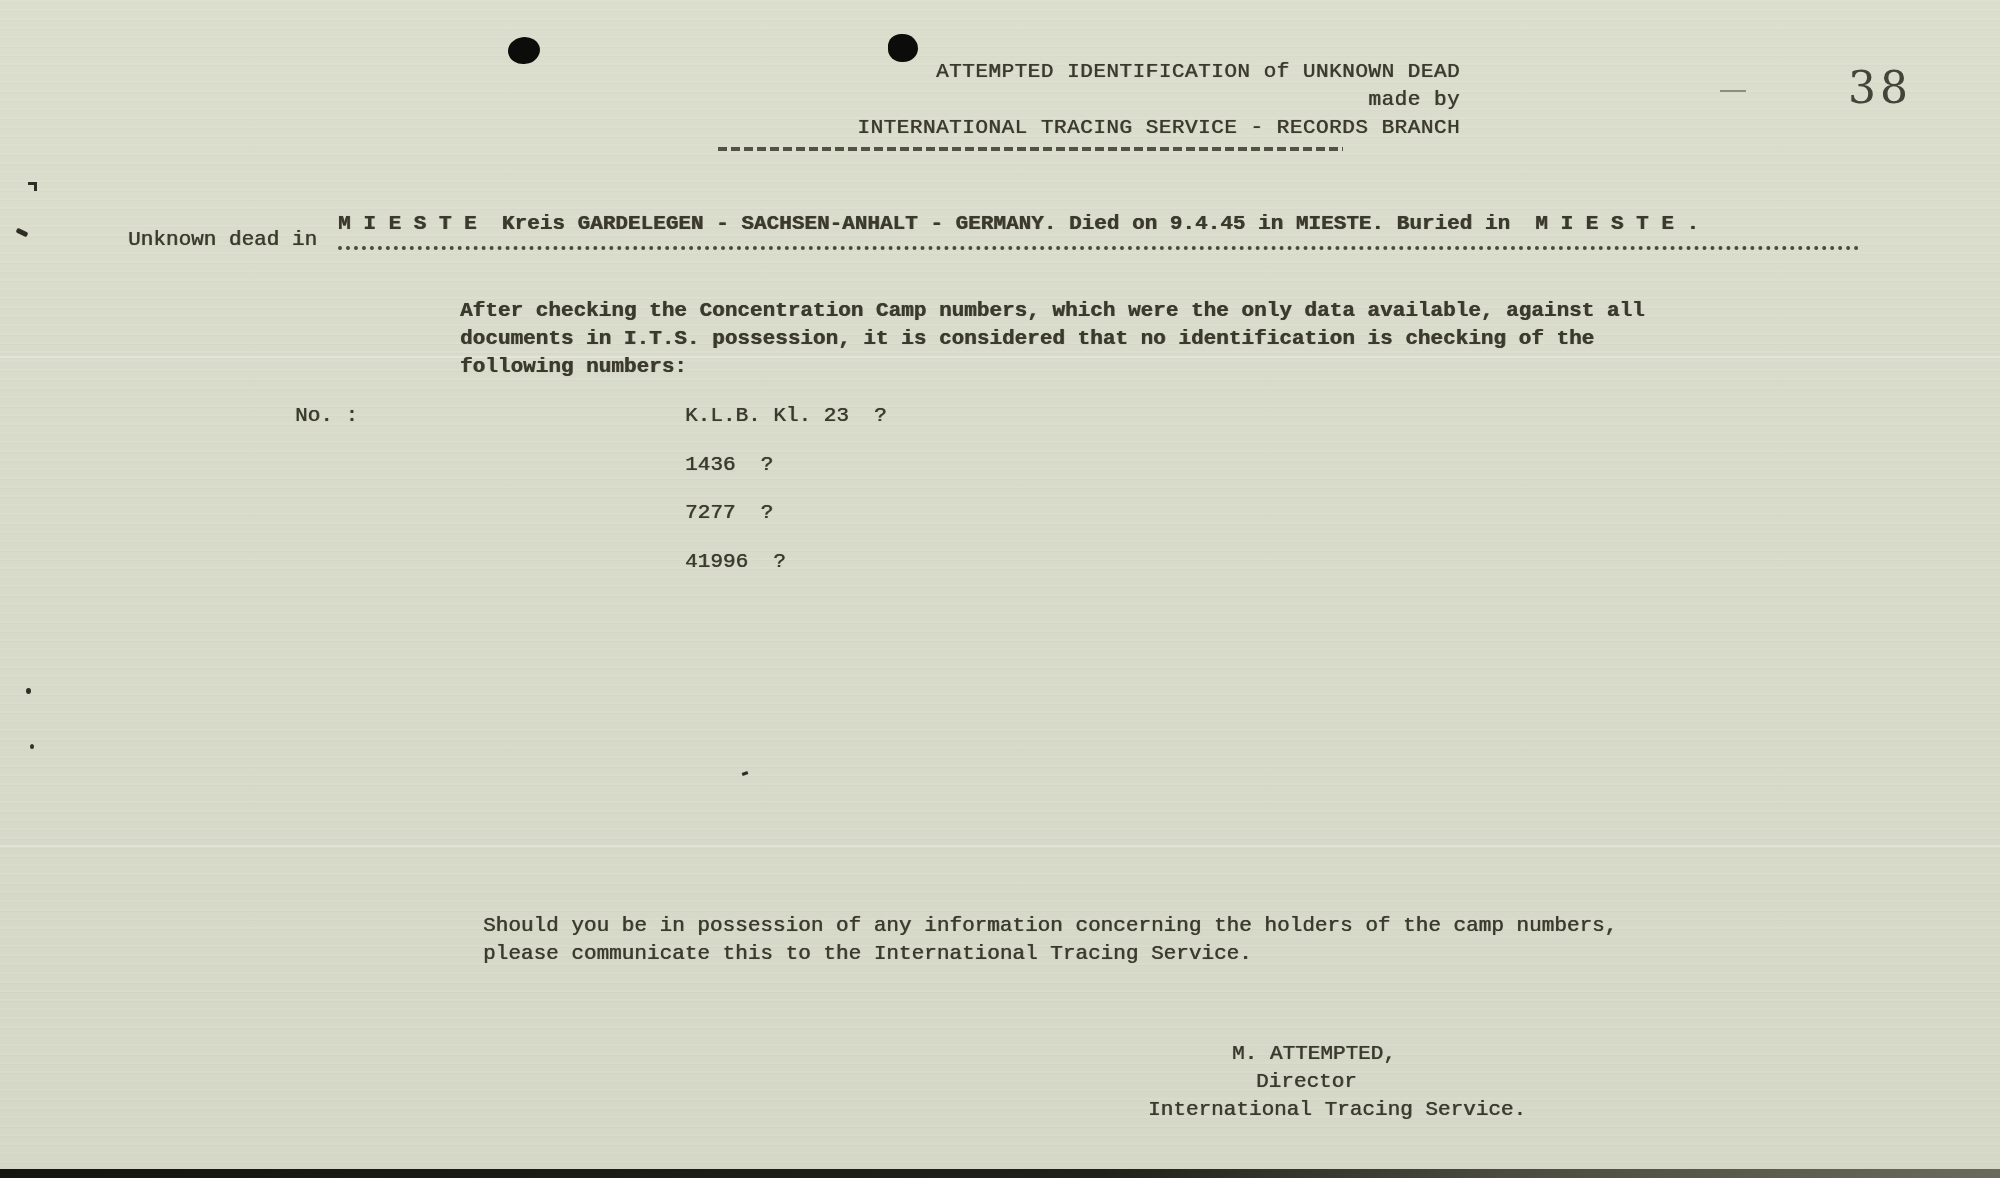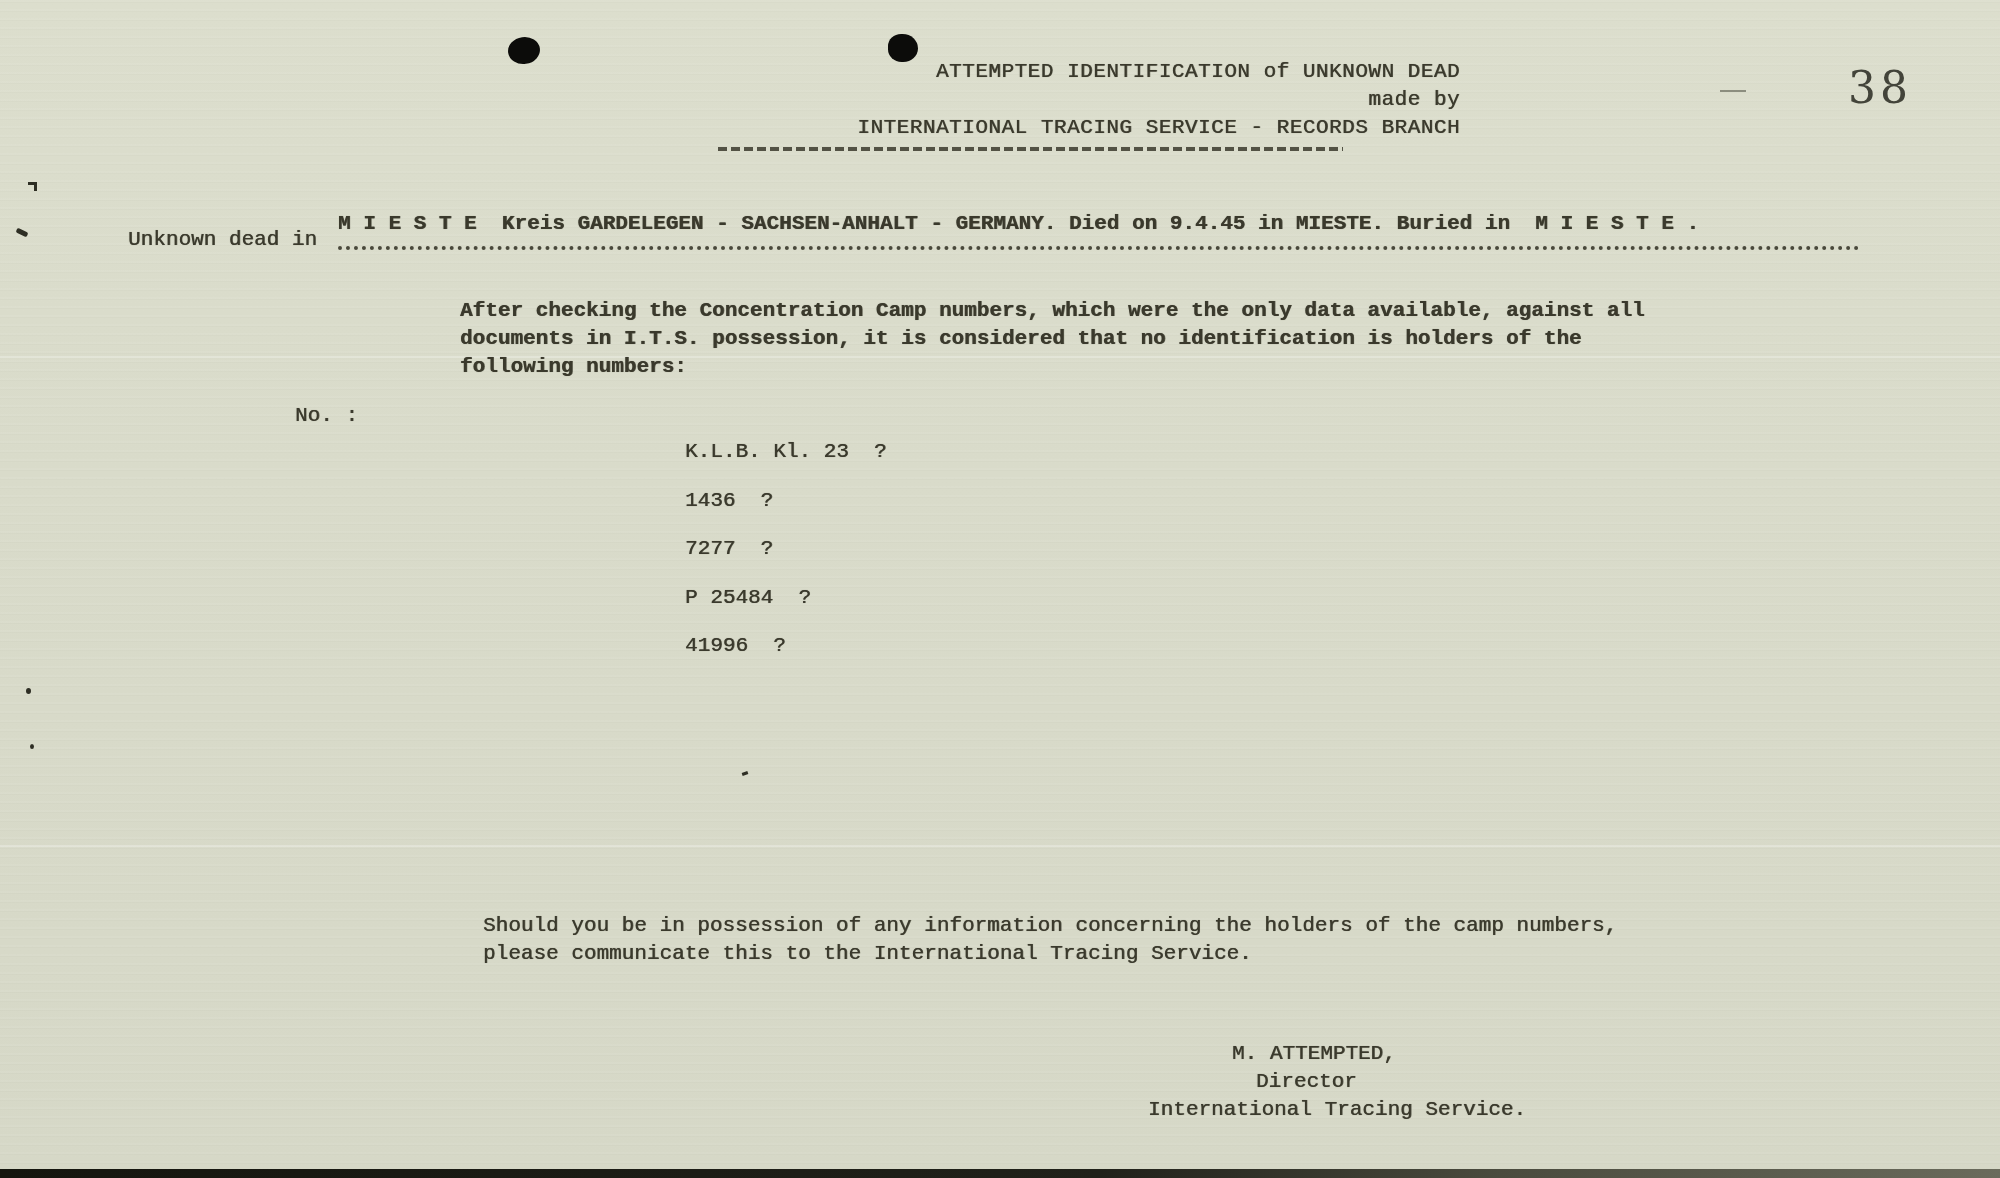--- a/index.html
+++ b/index.html
@@ -69,21 +69,21 @@
     width: 1522px;
     height: 18px;
     border-bottom: 4px dotted #3a392c;
     opacity: 0.9;
   }
 
   
   .intro { position: absolute; top: 297px; left: 460px; font-weight: bold; }
   .no-label { position: absolute; top: 402px; left: 295px; }
 
-  .numbers-left  { position: absolute; top: 402px; left: 685px; margin-top: 36px; }
+  .numbers-left  { position: absolute; top: 402px; left: 685px; }
   .numbers-right { position: absolute; top: 402px; left: 1140px; }
   .num-row { height: 48.5px; }
 
   .closing { position: absolute; top: 912px; left: 435px; margin-left: 48px; }
 
   
   .sig-name { position: absolute; top: 1040px; left: 1232px; }
   .sig-title { position: absolute; top: 1068px; left: 1256px; }
   .sig-org { position: absolute; top: 1096px; left: 1148px; }
 
@@ -147,31 +147,30 @@
     <div class="typed hline">INTERNATIONAL TRACING SERVICE - RECORDS BRANCH</div>
     <div class="dashed-rule"></div>
   </div>
 
   <div class="typed location-label">Unknown dead in</div>
   <div class="typed location-value">M I E S T E  Kreis GARDELEGEN - SACHSEN-ANHALT - GERMANY. Died on 9.4.45 in MIESTE. Buried in  M I E S T E .</div>
   <div class="dotted-rule"></div>
 
   <div class="intro">
     <div class="typed">After checking the Concentration Camp numbers, which were the only data available, against all</div>
-    <div class="typed">documents in I.T.S. possession, it is considered that no identification is holders of the</div>
+    <div class="typed">documents in I.T.S. possession, it is considered that no identification is checking of the</div>
     <div class="typed">following numbers:</div>
   </div>
 
   <div class="typed no-label">No. :</div>
 
   <div class="numbers-left">
     <div class="typed num-row">K.L.B. Kl. 23  ?</div>
     <div class="typed num-row">1436  ?</div>
     <div class="typed num-row">7277  ?</div>
-    <div class="typed num-row">P 25484  ?</div>
     <div class="typed num-row">41996  ?</div>
   </div>
 
 
   <div class="closing">
     <div class="typed">Should you be in possession of any information concerning the holders of the camp numbers,</div>
     <div class="typed">please communicate this to the International Tracing Service.</div>
   </div>
 
   <div class="typed sig-name">M. ATTEMPTED,</div>

